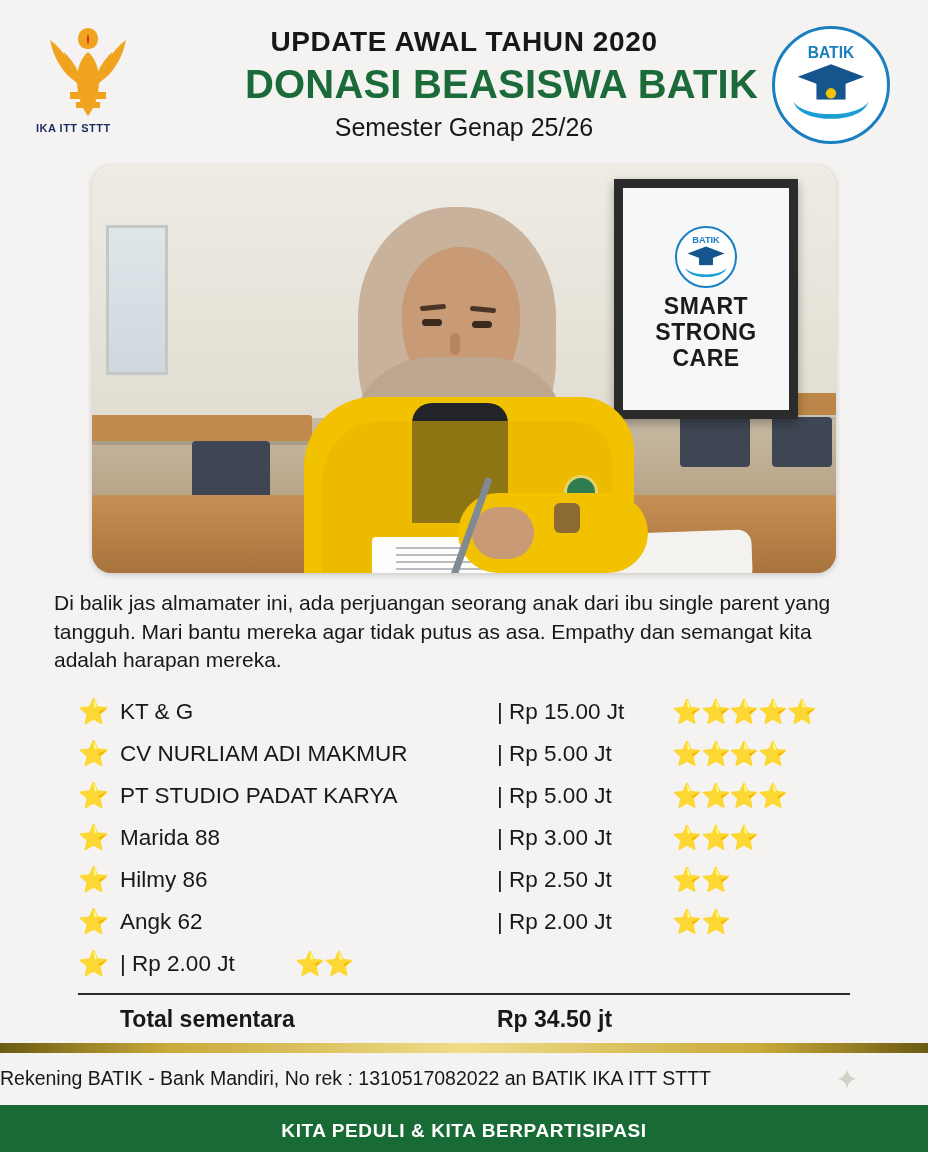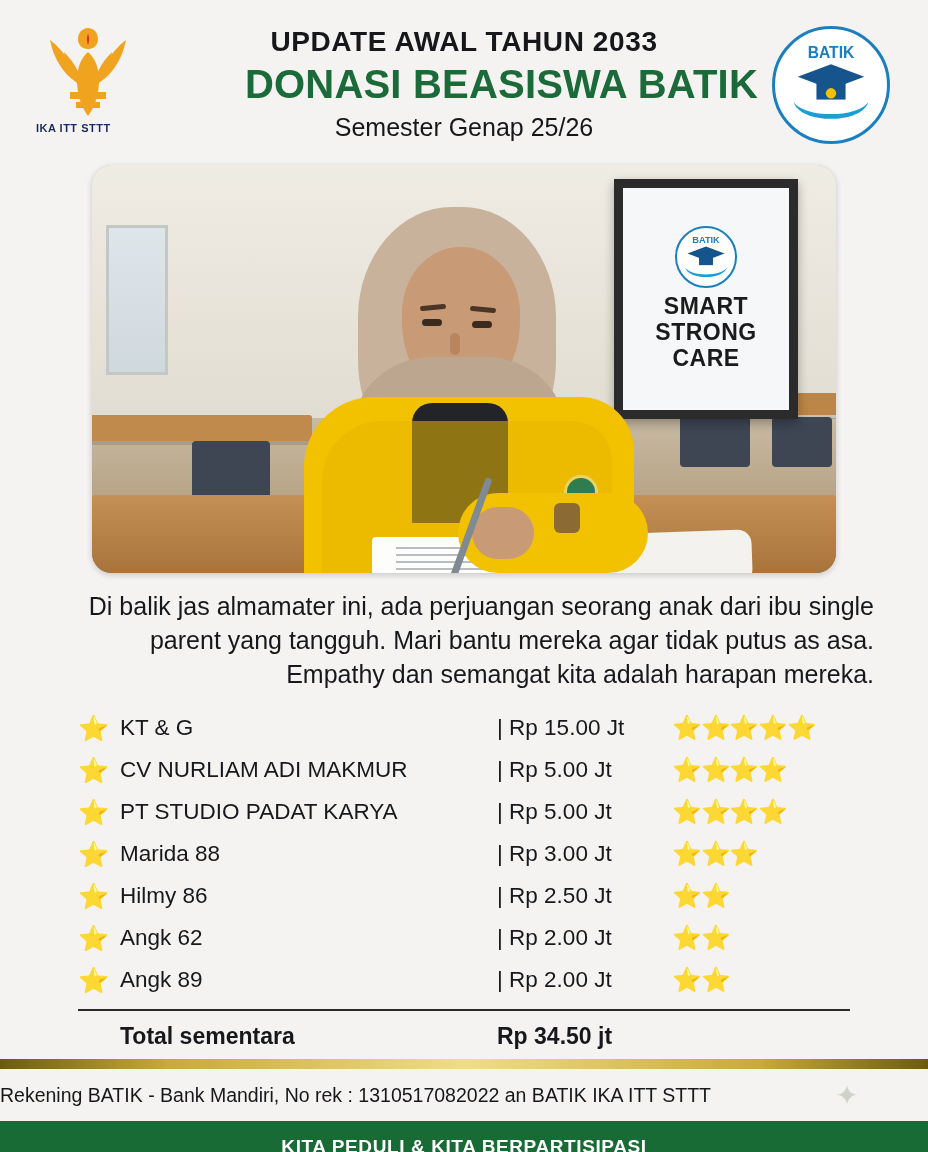--- a/index.html
+++ b/index.html
@@ -188,22 +188,22 @@
     background: repeating-linear-gradient(180deg,#b9bcc0 0 2px, transparent 2px 7px);
   }
   .book2 {
     position:absolute; left:270px; top:326px; width:220px; height:50px;
     background:#f3f2ee; border-radius: 6px 14px 10px 6px; transform: rotate(-2deg);
   }
 
   
   .desc {
     margin: 16px 54px 0 54px;
-    text-align: right;
-    font-size: 25px;
+    text-align: left;
+    font-size: 21px;
     line-height: 1.36;
     color: #17181b;
     flex: none;
   }
 
   
   .list {
     margin: 16px 78px 0 78px;
     flex: none;
   }
@@ -287,21 +287,21 @@
           <path d="M76 30 c-2 18 -10 30 -20 38 3 -14 8 -26 20 -38z"></path>
           <path d="M52 30 c-7 6 -11 16 -11 28 0 16 5 28 11 36 6 -8 11 -20 11 -36 0 -12 -4 -22 -11 -28z"></path>
           <path d="M34 70 h36 v7 h-36z"></path>
           <path d="M40 80 h24 v6 h-24z"></path>
         </g>
       </svg>
       <div class="caption">IKA ITT STTT</div>
     </div>
 
     <div class="title-block">
-      <div class="title-line1">UPDATE AWAL TAHUN 2033</div>
+      <div class="title-line1">UPDATE AWAL TAHUN 2020</div>
       <div class="title-line2">DONASI BEASISWA BATIK</div>
       <div class="title-line3">Semester Genap 25/26</div>
     </div>
 
     <div class="logo-right">
       <svg viewBox="0 0 100 100" width="104" height="104">
         <text x="50" y="24" font-size="15" font-weight="bold" fill="#1a7fc1" text-anchor="middle" font-family="Liberation Sans, sans-serif">BATIK</text>
         <polygon points="50,30 82,42 50,54 18,42" fill="#15548c"></polygon>
         <rect x="36" y="48" width="28" height="16" fill="#15548c"></rect>
         <circle cx="50" cy="58" r="5" fill="#f2c200"></circle>
@@ -406,21 +406,20 @@
 
     <div class="row">
       <span class="star-lead">⭐</span>
       <span class="name">Angk 62</span>
       <span class="amount">| Rp 2.00 Jt</span>
       <span class="stars">⭐⭐</span>
     </div>
 
     <div class="row">
       <span class="star-lead">⭐</span>
-      <span class="name">Angk 89</span>
       <span class="amount">| Rp 2.00 Jt</span>
       <span class="stars">⭐⭐</span>
     </div>
 
     <div class="divider"></div>
 
     <div class="total">
       <span class="t-label">Total sementara</span>
       <span class="t-value">Rp 34.50 jt</span>
     </div>

